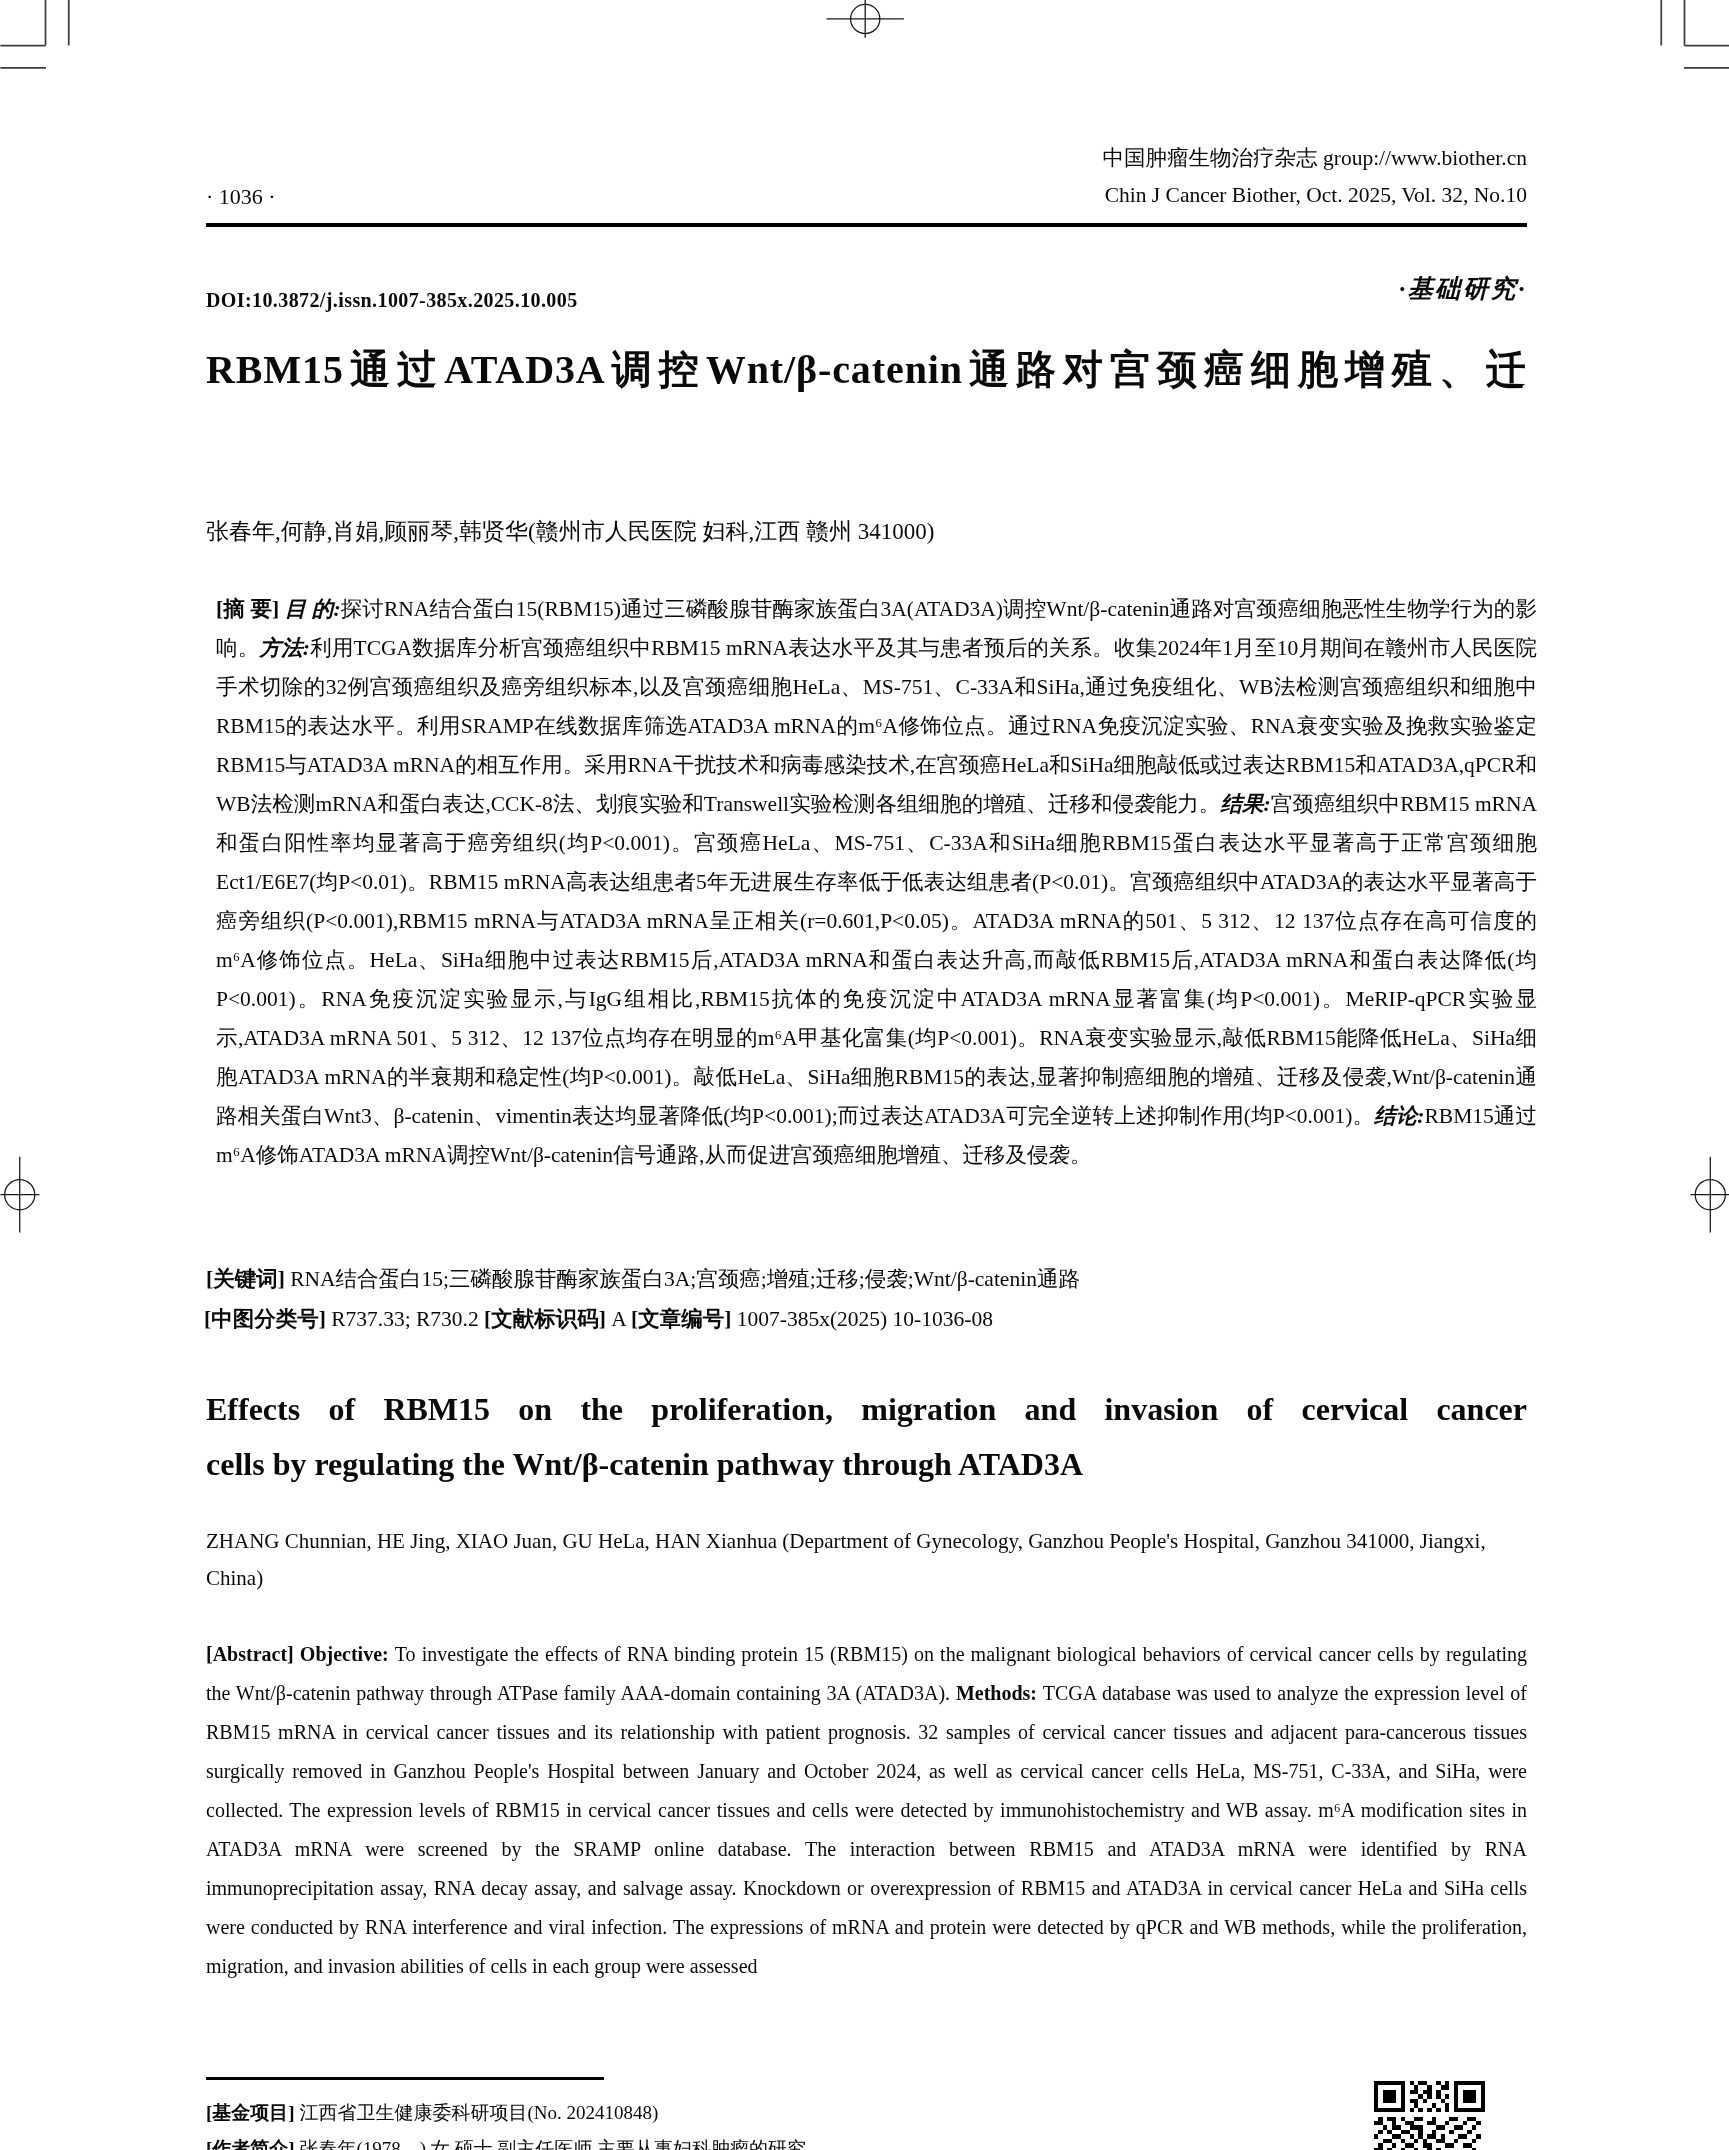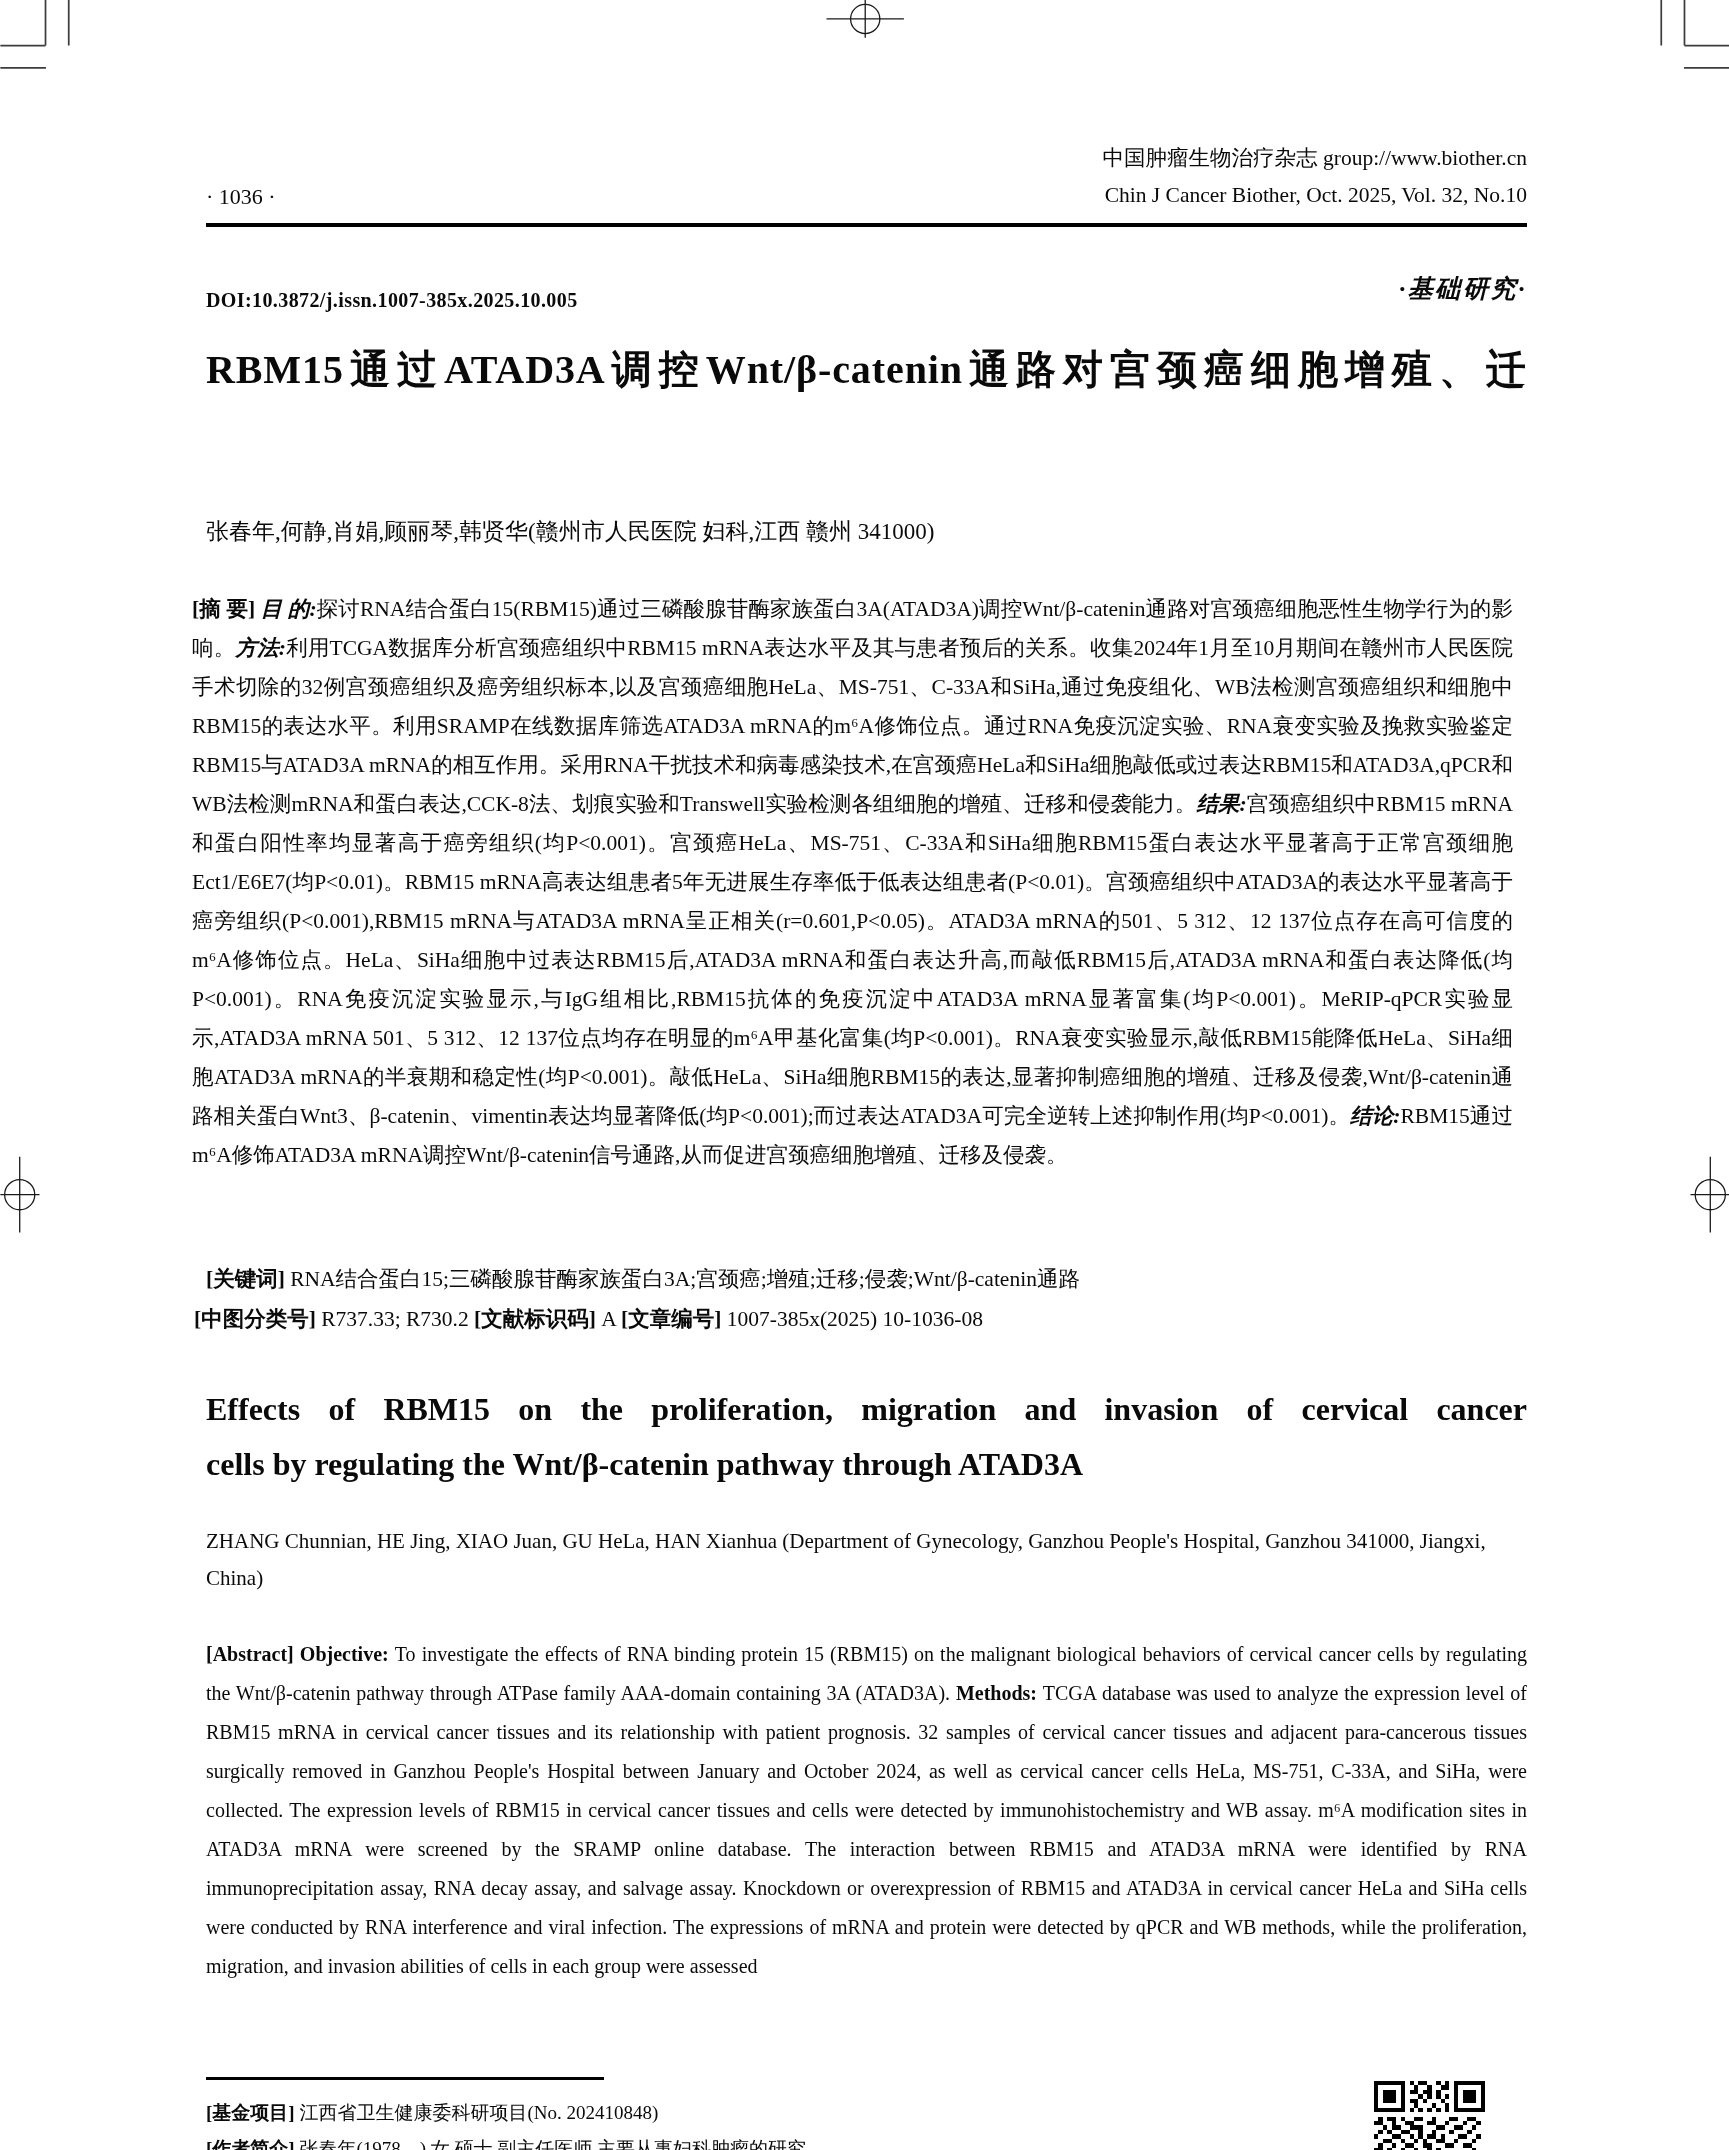--- a/index.html
+++ b/index.html
@@ -22,23 +22,23 @@
   #header-rule{left:206px;top:223px;width:1321px;height:3.9px;background:#000;}
 
   #doi{left:206px;top:289px;font-size:20px;font-weight:700;letter-spacing:0.4px;}
   #column-label{right:203px;top:272px;font-size:25px;font-weight:700;font-style:italic;letter-spacing:2.6px;}
 
   #title-cn{left:206px;top:343px;width:1321px;font-size:40px;font-weight:700;line-height:54px;letter-spacing:0.9px;}
   #title-cn .fill{text-align:justify;text-align-last:justify;}
 
   #authors-cn{left:206px;top:516px;width:1321px;font-size:23px;}
 
-  #abstract-cn{left:192px;top:590px;width:1321px;font-size:21.5px;line-height:39px;text-align:justify;height:662px;overflow:hidden;}
+  #abstract-cn{left:216px;top:590px;width:1321px;font-size:21.5px;line-height:39px;text-align:justify;height:662px;overflow:hidden;}
   #keywords-cn{left:206px;top:1260px;width:1376px;font-size:21.5px;line-height:39px;}
-  #class-line{left:194px;top:1300px;width:1376px;font-size:21.5px;line-height:39px;}
+  #class-line{left:204px;top:1300px;width:1376px;font-size:21.5px;line-height:39px;}
 
   #title-en{left:206px;top:1382px;width:1321px;font-size:32px;font-weight:700;line-height:55px;}
   #title-en .fill{text-align:justify;text-align-last:justify;}
 
   #authors-en{left:206px;top:1523px;width:1321px;font-size:21px;line-height:37px;}
 
   #abstract-en{left:206px;top:1635px;width:1321px;font-size:20px;line-height:39px;text-align:justify;max-height:398px;overflow:hidden;}
 
   #foot-rule{left:206px;top:2077px;width:398px;height:3.4px;background:#000;}
   #footnotes{left:206px;top:2095px;width:1140px;font-size:19px;line-height:36px;}

